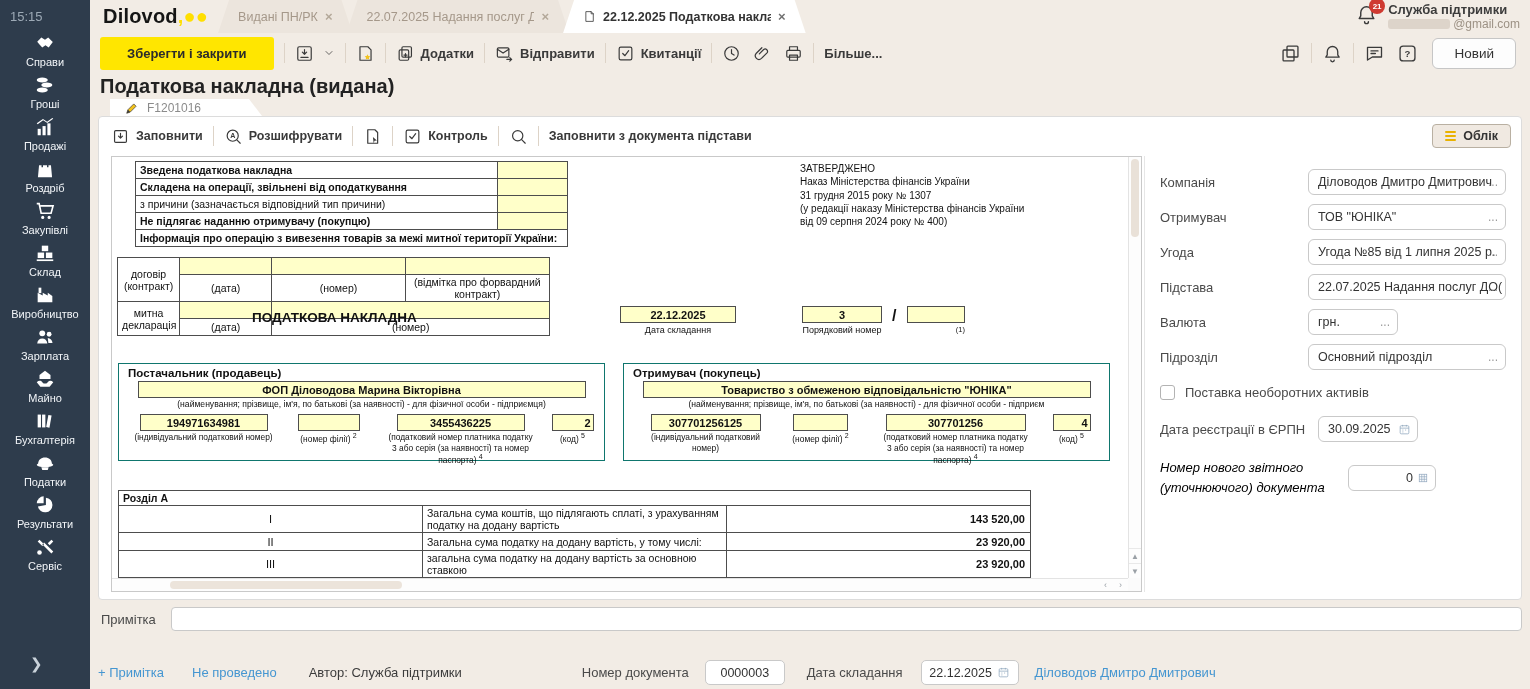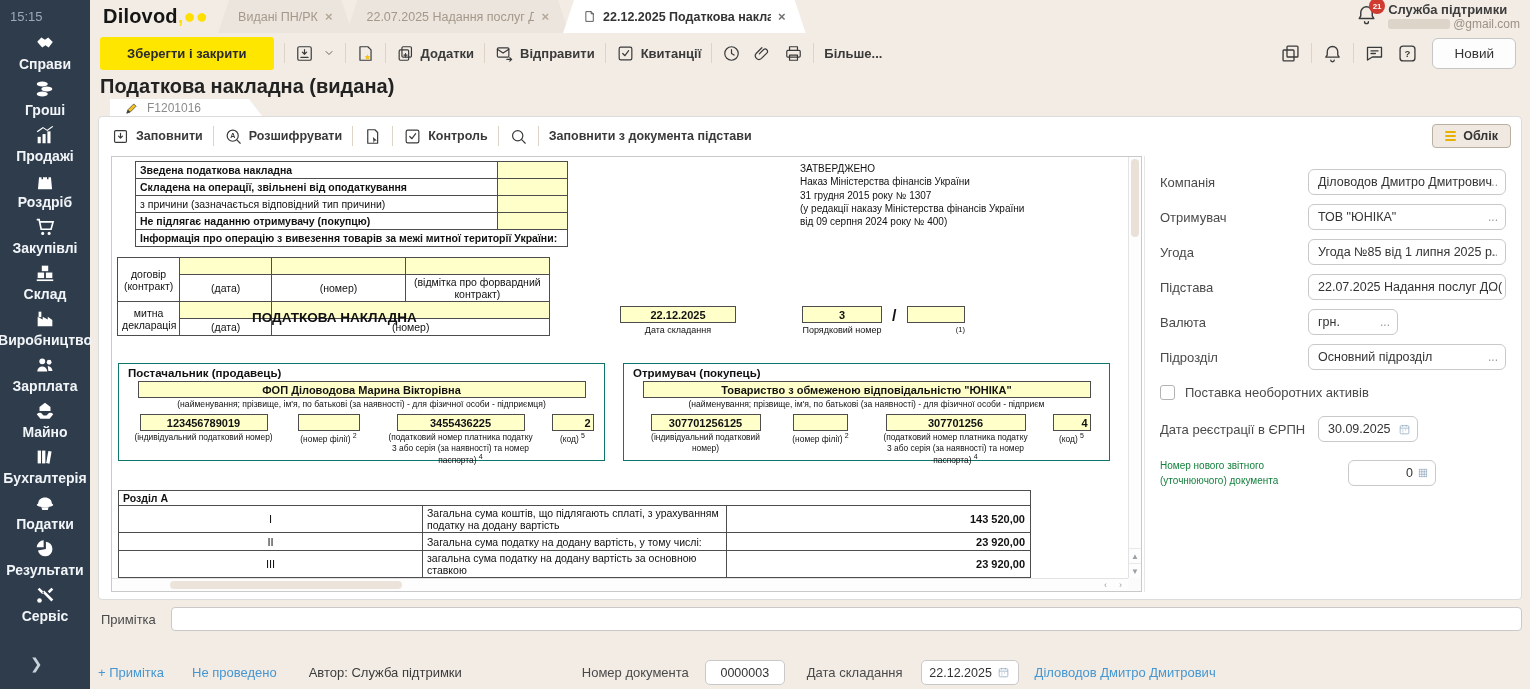--- a/index.html
+++ b/index.html
@@ -4,21 +4,21 @@
 <style>
   * { margin:0; padding:0; box-sizing:border-box; }
   html,body { width:1530px; height:689px; overflow:hidden; }
   body { position:relative; font-family:"Liberation Sans",sans-serif; background:#f2ece5; color:#333; }
 
   
   #sidebar { position:absolute; left:0; top:0; width:90px; height:689px; background:#2e3c4c; display:flex; flex-direction:column; align-items:center; z-index:5; }
   .sb-time { align-self:flex-start; padding:9px 0 2px 10px; font-size:13px; color:#9daab6; }
   .sb-item { display:flex; flex-direction:column; align-items:center; gap:2px; margin-top:6px; cursor:pointer; }
   .sb-item svg { width:22px; height:22px; fill:#fff; }
-  .sb-label { font-size:14px; color:#f2f5f8;font-weight:bold; }
+  .sb-label { font-size:11px; color:#f2f5f8; }
   .sb-expand { margin-top:auto; margin-bottom:16px; align-self:flex-start; padding-left:30px; color:#c9d2da; font-size:15px; cursor:pointer; }
 
   
   #header { position:absolute; left:90px; top:0; width:1440px; height:33px; display:flex; align-items:center; }
   .logo { margin-left:13px; font-size:20px; font-weight:800; color:#151515; letter-spacing:.2px; white-space:nowrap; }
   .logo .ydot { color:#ffdf00; font-weight:800; }
   .tabs { display:flex; height:33px; margin-left:16px; }
   .tab { position:relative; display:flex; align-items:center; gap:7px; padding:0 20px; font-size:12.5px; color:#a5988a; background:#ece5dd; clip-path:polygon(11px 0, calc(100% - 11px) 0, 100% 100%, 0 100%); margin-left:-6px; cursor:pointer; }
   .tab.active { background:#ffffff; color:#333; font-weight:700; z-index:2; }
   .tab-label { white-space:nowrap; overflow:hidden; max-width:168px; }
@@ -101,21 +101,21 @@
   .p-label { width:148px; flex:0 0 auto; font-size:13px; color:#4a4a4a; }
   .p-input { position:relative; display:flex; align-items:center; border:1px solid #c9c9c9; border-radius:6px; height:26px; padding:0 20px 0 9px; font-size:12.5px; color:#333; background:#fff; width:199px; white-space:nowrap; overflow:hidden; cursor:text; }
   .p-input.short { width:90px; }
   .p-dots { position:absolute; right:7px; color:#9a9a9a; font-size:12px; }
   .cb-row { display:flex; align-items:flex-start; margin:15px 0 16px 0; }
   .cb { width:15px; height:15px; border:1px solid #b3b3b3; border-radius:3px; background:#fff; margin-right:10px; cursor:pointer; }
   .cb-label { font-size:13px; color:#4a4a4a; }
   .inp-ico { display:flex; align-items:center; justify-content:space-between; border:1px solid #c9c9c9; border-radius:6px; height:26px; padding:0 6px 0 9px; font-size:12.5px; color:#333; background:#fff; cursor:text; }
   .erpn { width:100px; }
   .newdoc { width:88px; justify-content:flex-end; gap:4px; }
-  .two-line { font-size:10px; color:#15803d; line-height:1.5; width:168px; }
+  .two-line { font-size:13px; color:#000000; line-height:1.5; width:168px;font-style:italic; }
   .nd-row { display:flex; align-items:center; margin-top:16px; }
 
   
   #note-row { position:absolute; left:98px; top:607px; width:1424px; display:flex; align-items:center; }
   .note-label { width:73px; font-size:13px; color:#4a4a4a; padding-left:3px; }
   .note-input { flex:1; height:24px; border:1px solid #c9c9c9; border-radius:4px; background:#fff; font-family:inherit; font-size:13px; padding:0 8px; }
   #bottom-row { position:absolute; left:98px; top:660px; width:1424px; display:flex; align-items:center; font-size:13px; }
   .link { color:#4596d1; cursor:pointer; white-space:nowrap; }
   .meta { color:#3c3c3c; white-space:nowrap; }
   .flabel { color:#4a4a4a; white-space:nowrap; }
@@ -509,21 +509,21 @@
         <div class="fbox"></div>
         <div class="fcap" style="font-size:7.5px;text-align:right">(1)</div>
       </div>
 
       <div class="party" style="left:6px">
         <div class="party-title">Постачальник (продавець)</div>
         <div class="fbox party-name">ФОП Діловодова Марина Вікторівна</div>
         <div class="party-cap">(найменування; прізвище, ім'я, по батькові (за наявності) - для фізичної особи - підприємця)</div>
         <div class="pfields">
           <div class="pcol" style="width:158px">
-            <div class="fbox" style="width:128px">123456789019</div>
+            <div class="fbox" style="width:128px">194971634981</div>
             <div class="pcap" style="width:140px"><span>(індивідуальний податковий номер)</span></div>
           </div>
           <div class="pcol" style="width:92px">
             <div class="fbox" style="width:62px"></div>
             <div class="pcap"><span>(номер філії)</span> <sup>2</sup></div>
           </div>
           <div class="pcol" style="width:172px">
             <div class="fbox" style="width:128px">3455436225</div>
             <div class="pcap" style="width:150px"><span>(податковий номер платника податку 3 або серія (за наявності) та номер паспорта)</span> <sup>4</sup></div>
           </div>

